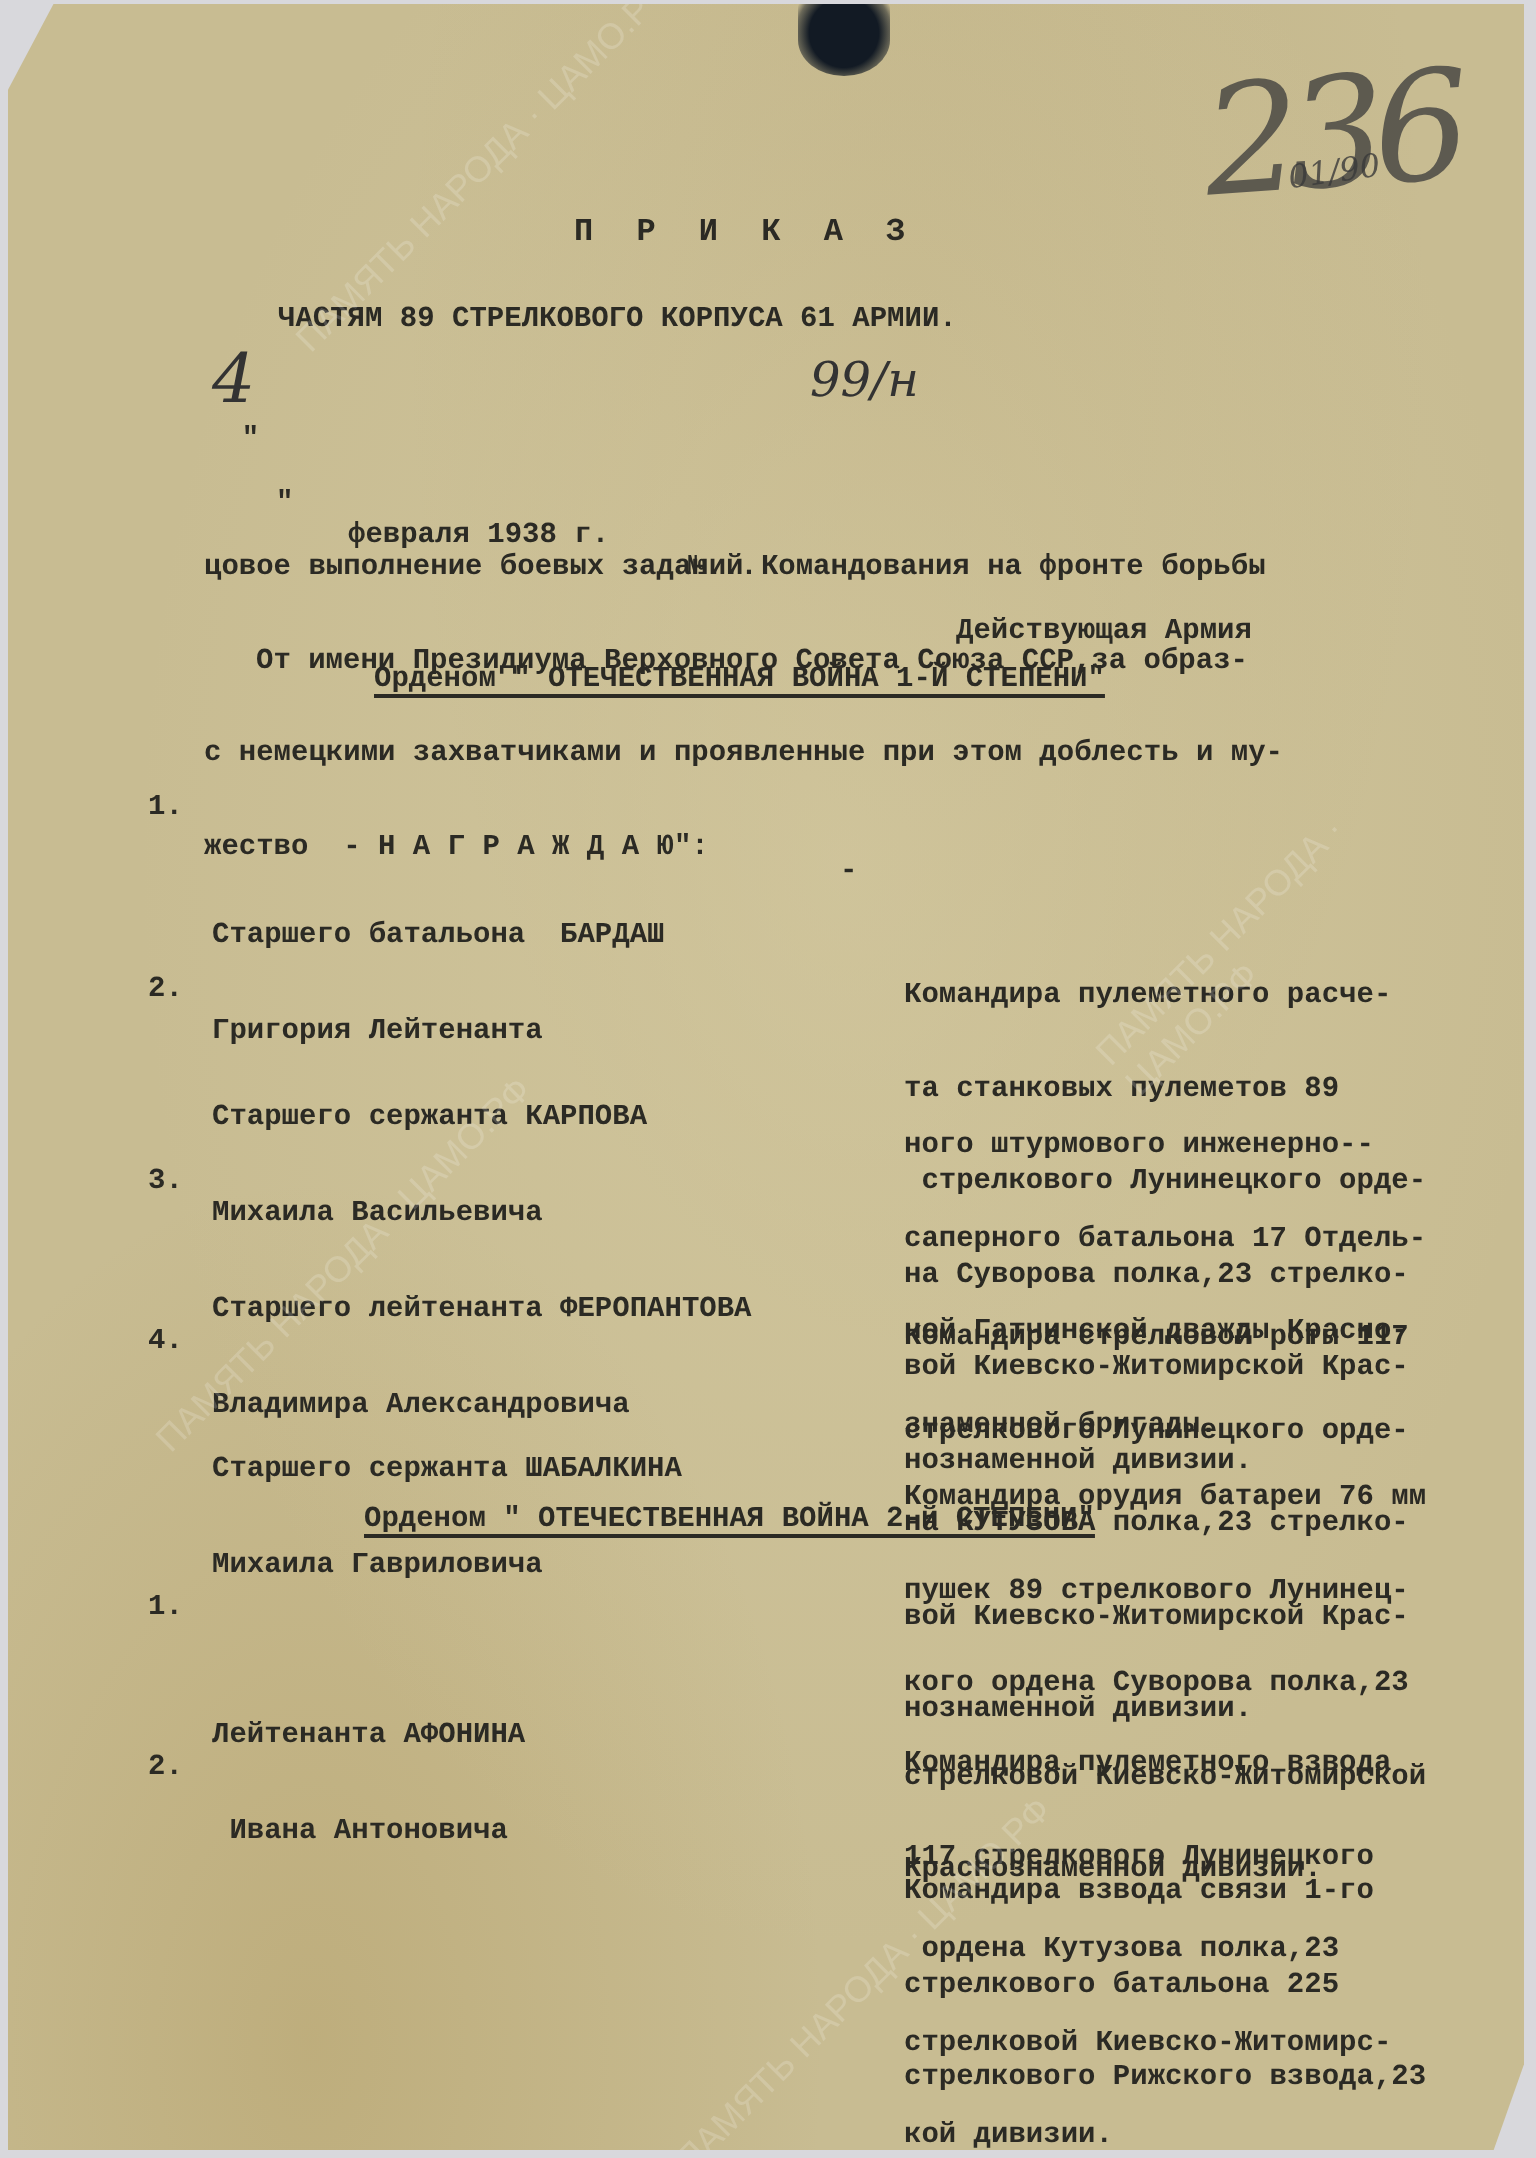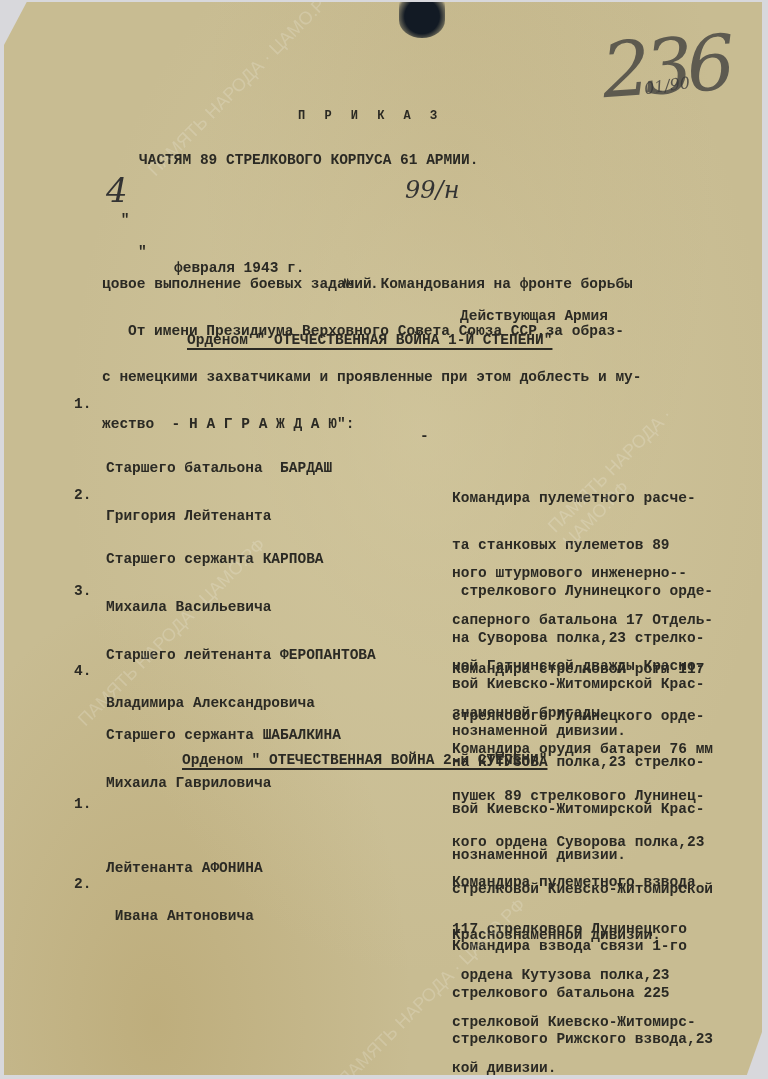--- a/index.html
+++ b/index.html
@@ -24,21 +24,21 @@
       border-radius: 0 0 50% 50%;
       background: radial-gradient(circle at 50% 40%, #121a24 55%, rgba(18,26,36,0.5) 75%, rgba(0,0,0,0) 85%);
     }
     .handwrite {
       position: absolute; font-family: "DejaVu Serif", serif; font-style: italic;
       color: #3a3a3a;
     }
     .archive-num { left: 598px; top: 20px; font-size: 76px; letter-spacing: -6px; transform: rotate(-4deg); opacity: .75; }
     .archive-sub { left: 640px; top: 74px; font-size: 16px; transform: rotate(-8deg); opacity: .8; }
     .t { position: absolute; white-space: pre; font-weight: bold; font-size: 14.5px; line-height: 16px; }
-    .title { left: 294px; top: 106px; font-size: 12px; letter-spacing: 6px; }
+    .title { left: 283px; top: 106px; font-size: 16px; letter-spacing: 6px; }
     .addr { left: 135px; top: 150px; }
     .date-row { left: 82px; top: 194px; }
     .day { position: absolute; left: 20px; top: -14px; font-family: "DejaVu Serif", serif; font-style: italic; font-weight: normal; font-size: 34px; color:#333; }
     .order-no { position: absolute; left: 319px; top: -14px; font-family: "DejaVu Serif", serif; font-style: italic; font-weight: normal; font-size: 24px; color:#333;}
     .para { left: 98px; top: 244px; line-height: 15.5px; }
     .section-head { left: 183px; text-decoration: underline; text-underline-offset: 4px; text-decoration-thickness: 2px; }
     .h1 { top: 330px; }
     .h2 { top: 750px; left: 178px; }
     .num { position: absolute; left: 70px; }
     .name { position: absolute; left: 102px; line-height: 16px; }
@@ -59,24 +59,24 @@
   <span class="handwrite archive-num">236</span>
   <span class="handwrite archive-sub">01/90</span>
 
   <div class="t title">П Р И К А З</div>
   <div class="t addr">ЧАСТЯМ 89 СТРЕЛКОВОГО КОРПУСА 61 АРМИИ.</div>
 
   <div class="t date-row">
     <span>"</span>
     <span class="day">4</span>
     <span style="position:absolute;left:52px;">"</span>
-    <span style="position:absolute;left:88px;">февраля 1943 г.</span>
+    <span style="position:absolute;left:88px;">февраля 1938 г.</span>
     <span style="position:absolute;left:258px;">№...</span>
     <span class="order-no">99/н</span>
-    <span style="position:absolute;left:374px;">Действующая Армия</span>
+    <span style="position:absolute;left:392px;">Действующая Армия</span>
   </div>
 
   <div class="t para">
     <div>цовое выполнение боевых заданий Командования на фронте борьбы</div>
     <div style="padding-left:26px">От имени Президиума Верховного Совета Союза ССР,за образ-</div>
     <div>с немецкими захватчиками и проявленные при этом доблесть и му-</div>
     <div>жество  - Н А Г Р А Ж Д А Ю":</div>
   </div>
 
   <div class="t section-head h1">Орденом " ОТЕЧЕСТВЕННАЯ ВОЙНА 1-Й СТЕПЕНИ"</div>

